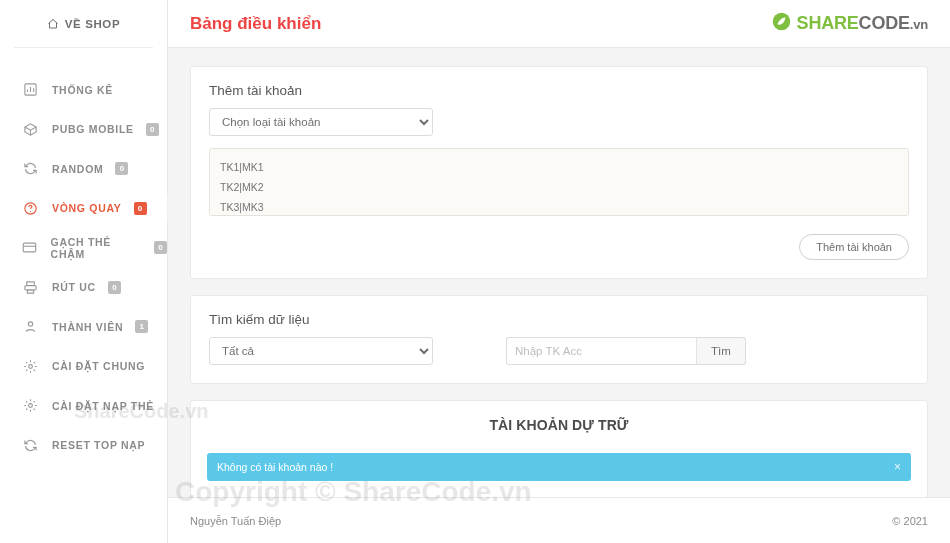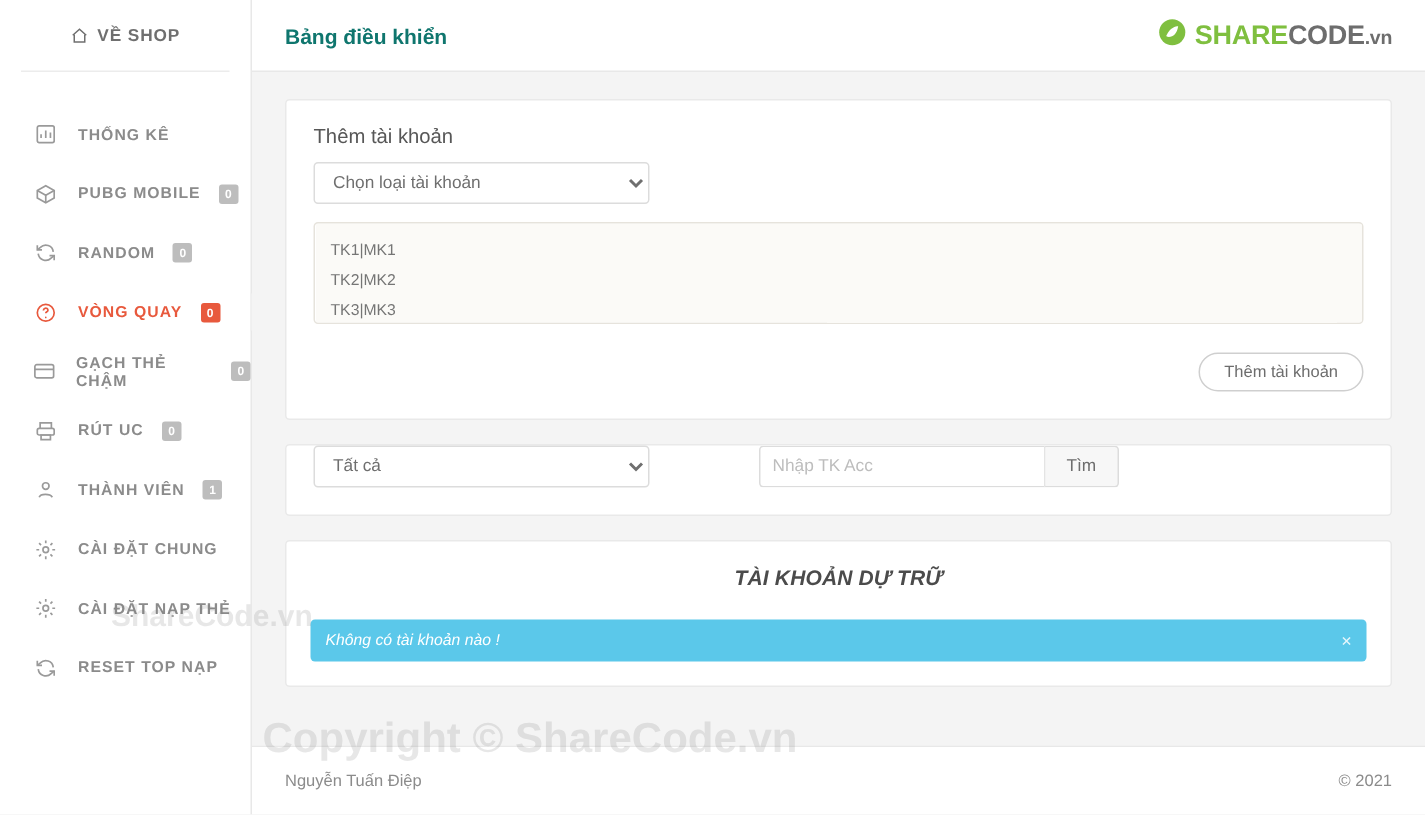--- a/index.html
+++ b/index.html
@@ -97,22 +97,22 @@
   .topbar {
     height: 48px;
     background: #ffffff;
     border-bottom: 1px solid #e8e8e8;
     display: flex;
     align-items: center;
     justify-content: space-between;
     padding: 0 22px 0 22px;
   }
   .topbar-title {
-    font-size: 14px;
-    color: #0f766e;
+    font-size: 17px;
+    color: #ef4444;
     font-weight: 700;
   }
   .brand {
     display: flex;
     align-items: center;
     gap: 6px;
   }
   .brand-text {
     font-size: 18px;
     font-weight: 800;
@@ -195,21 +195,21 @@
     border-left: 1px solid #e4e4e4;
     background: #f7f7f7;
     border-radius: 0 3px 3px 0;
     padding: 0 14px;
     font-size: 11.5px;
     color: #6d6d6d;
     cursor: pointer;
     font-family: "Liberation Sans", sans-serif;
   }
 
-  .reserve-card { position: relative; padding-bottom: 16px; font-style: italic; }
+  .reserve-card { position: relative; padding-bottom: 16px; }
   .reserve-title {
     text-align: center;
     font-size: 14px;
     font-weight: 700;
     color: #4b4b4b;
     padding: 16px 0 10px 0;
     letter-spacing: .1px;
   }
   .alert {
     margin: 10px 16px 0 16px;
@@ -410,20 +410,21 @@
 TK2|MK2
 TK3|MK3
 ..." style=""></textarea>
           <div class="btn-row">
             <button class="btn-outline">Thêm tài khoản</button>
           </div>
         </div>
       </div>
 
       <div class="card">
+        <div class="card-title">Tìm kiếm dữ liệu</div>
         <div class="card-body">
           <div class="search-row">
             <select class="form-select">
               <option>Tất cả</option>
             </select>
             <div class="search-group">
               <input class="form-input" type="text" placeholder="Nhập TK Acc" style="">
               <button class="btn-search">Tìm</button>
             </div>
           </div>

